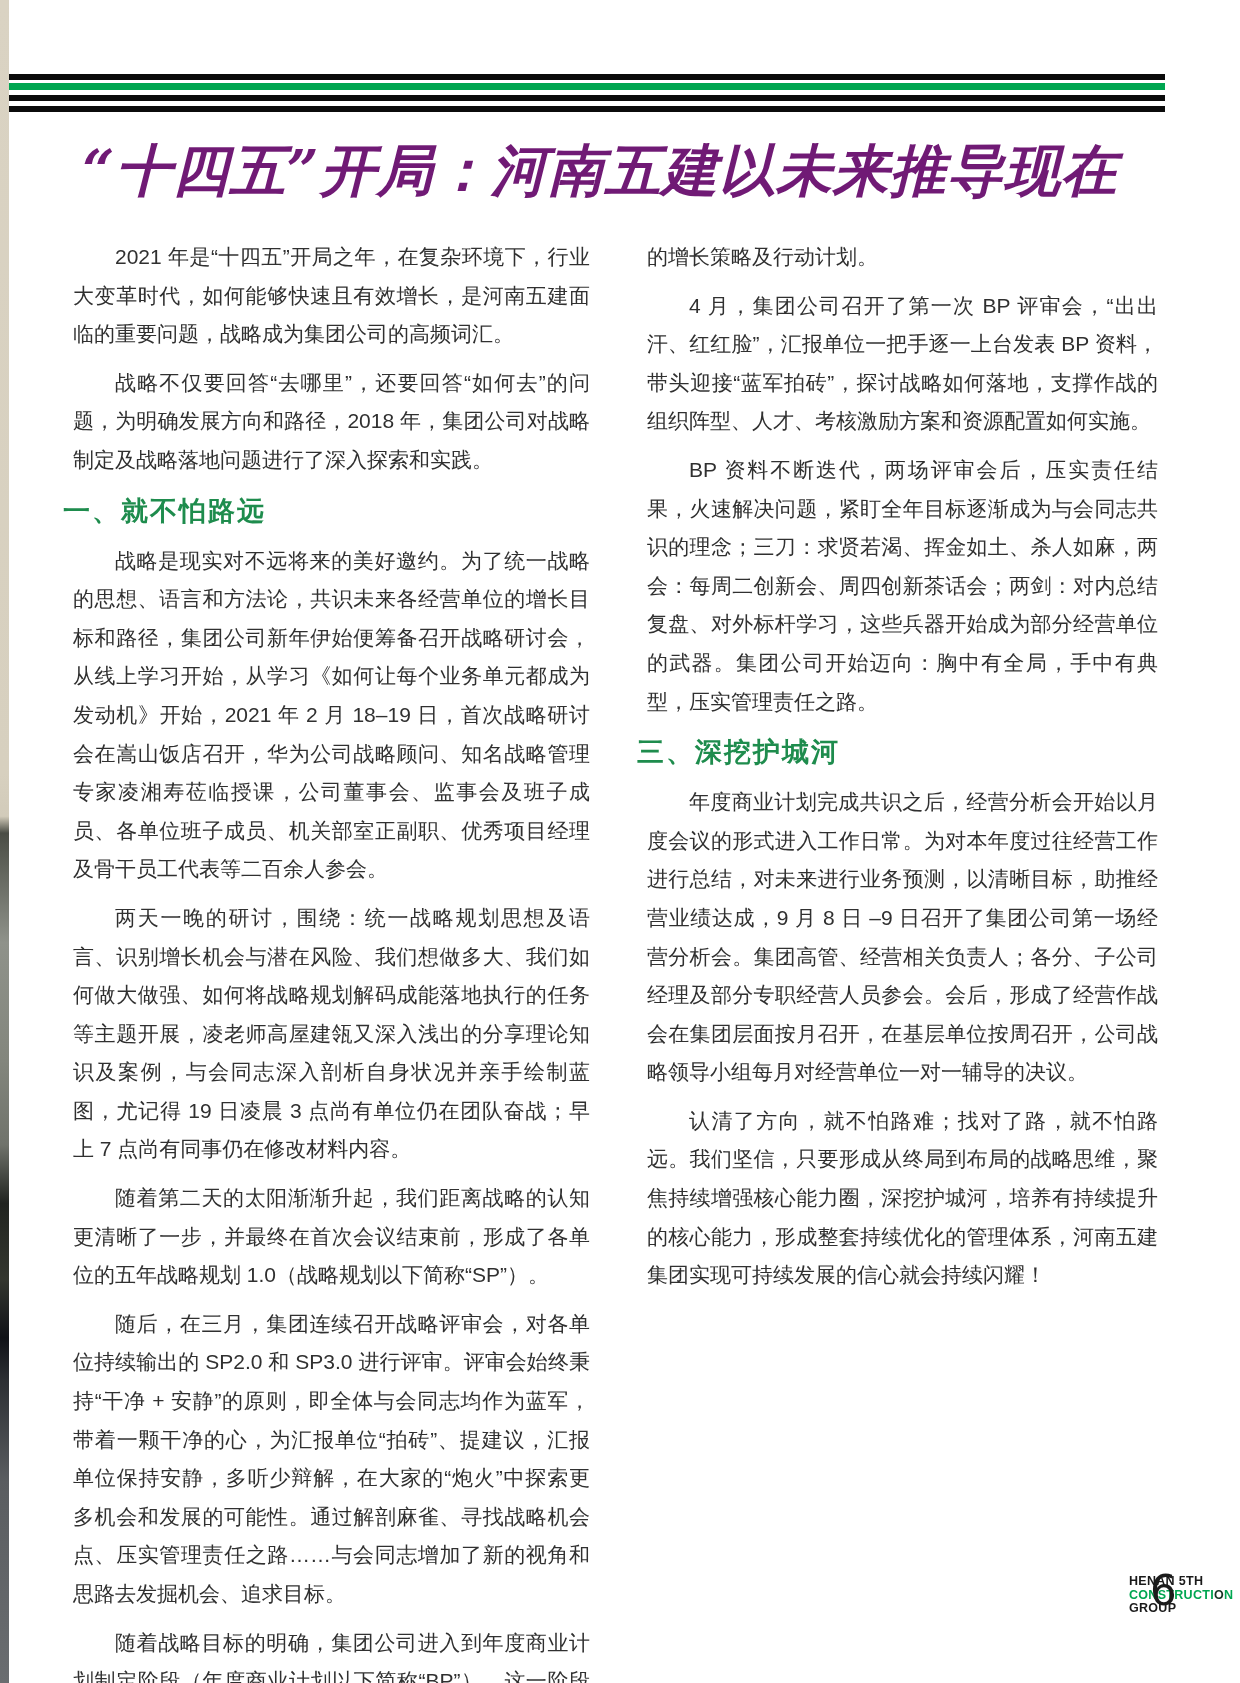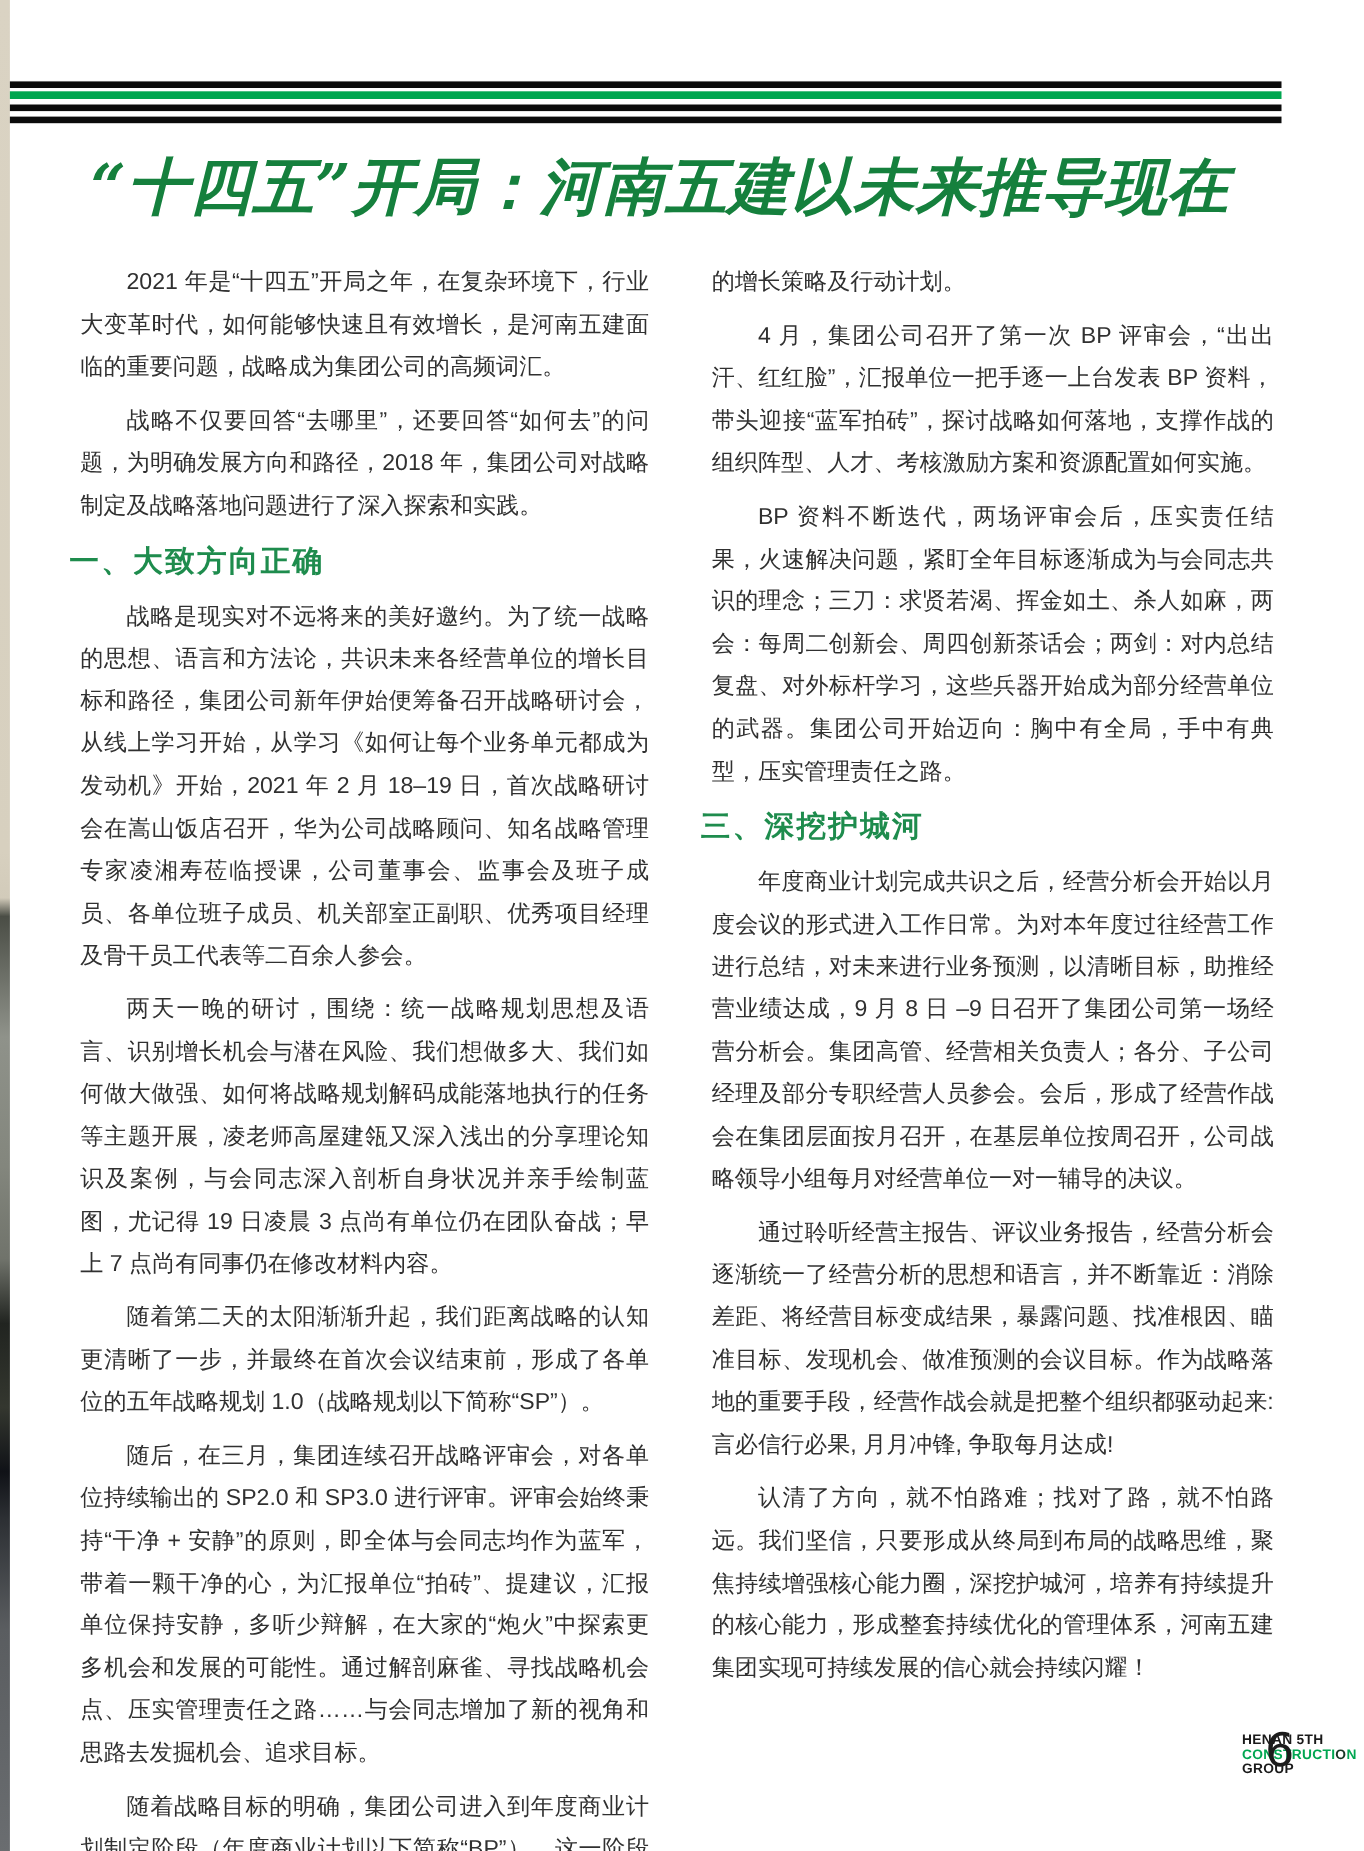--- a/index.html
+++ b/index.html
@@ -20,21 +20,21 @@
   .stripe{position:absolute;left:9px;width:1156px;}
   .stripe.s1{top:74px;height:6px;background:#0b0b0b;}
   .stripe.s2{top:83px;height:7px;background:#00A650;}
   .stripe.s3{top:95px;height:6px;background:#0b0b0b;}
   .stripe.s4{top:106px;height:6px;background:#0b0b0b;}
   
   .title{
     position:absolute;left:50px;top:122px;width:1100px;height:96px;
     font-family:"DejaVu Serif",serif;font-weight:bold;font-style:italic;
     font-size:56px;line-height:96px;letter-spacing:1px;
-    color:#15803d;text-align:center;white-space:nowrap;
+    color:#701a75;text-align:center;white-space:nowrap;
   }
   
   .col{
     position:absolute;top:228px;
     font-size:21px;line-height:38.6px;color:#303030;
     text-align:justify;
   }
   .col.left{left:63px;width:537px;}
   .col.right{left:637px;width:531px;}
   .para{margin:10px;text-indent:0;}
@@ -68,34 +68,33 @@
   <div class="stripe s2"></div>
   <div class="stripe s3"></div>
   <div class="stripe s4"></div>
 </div>
 
 <div class="title">“十四五”开局：河南五建以未来推导现在</div>
 
 <div class="col left">
     <p class="para indent">2021 年是“十四五”开局之年，在复杂环境下，行业大变革时代，如何能够快速且有效增长，是河南五建面临的重要问题，战略成为集团公司的高频词汇。</p>
     <p class="para indent">战略不仅要回答“去哪里”，还要回答“如何去”的问题，为明确发展方向和路径，2018 年，集团公司对战略制定及战略落地问题进行了深入探索和实践。</p>
-    <h2 class="section-heading">一、大致方向正确</h2>
+    <h2 class="section-heading">一、就不怕路远</h2>
     <p class="para indent">战略是现实对不远将来的美好邀约。为了统一战略的思想、语言和方法论，共识未来各经营单位的增长目标和路径，集团公司新年伊始便筹备召开战略研讨会，从线上学习开始，从学习《如何让每个业务单元都成为发动机》开始，2021 年 2 月 18–19 日，首次战略研讨会在嵩山饭店召开，华为公司战略顾问、知名战略管理专家凌湘寿莅临授课，公司董事会、监事会及班子成员、各单位班子成员、机关部室正副职、优秀项目经理及骨干员工代表等二百余人参会。</p>
     <p class="para indent">两天一晚的研讨，围绕：统一战略规划思想及语言、识别增长机会与潜在风险、我们想做多大、我们如何做大做强、如何将战略规划解码成能落地执行的任务等主题开展，凌老师高屋建瓴又深入浅出的分享理论知识及案例，与会同志深入剖析自身状况并亲手绘制蓝图，尤记得 19 日凌晨 3 点尚有单位仍在团队奋战；早上 7 点尚有同事仍在修改材料内容。</p>
     <p class="para indent">随着第二天的太阳渐渐升起，我们距离战略的认知更清晰了一步，并最终在首次会议结束前，形成了各单位的五年战略规划 1.0（战略规划以下简称“SP”）。</p>
     <p class="para indent">随后，在三月，集团连续召开战略评审会，对各单位持续输出的 SP2.0 和 SP3.0 进行评审。评审会始终秉持“干净 + 安静”的原则，即全体与会同志均作为蓝军，带着一颗干净的心，为汇报单位“拍砖”、提建议，汇报单位保持安静，多听少辩解，在大家的“炮火”中探索更多机会和发展的可能性。通过解剖麻雀、寻找战略机会点、压实管理责任之路……与会同志增加了新的视角和思路去发掘机会、追求目标。</p>
     <p class="para indent">随着战略目标的明确，集团公司进入到年度商业计划制定阶段（年度商业计划以下简称“BP”）。这一阶段的主要目标在于：讨论并互锁 2021 年的机会点及收入目标；讨论并互锁 2021 年</p>
   </div>
 <div class="col right">
     <p class="para">的增长策略及行动计划。</p>
     <p class="para indent">4 月，集团公司召开了第一次 BP 评审会，“出出汗、红红脸”，汇报单位一把手逐一上台发表 BP 资料，带头迎接“蓝军拍砖”，探讨战略如何落地，支撑作战的组织阵型、人才、考核激励方案和资源配置如何实施。</p>
     <p class="para indent">BP 资料不断迭代，两场评审会后，压实责任结果，火速解决问题，紧盯全年目标逐渐成为与会同志共识的理念；三刀：求贤若渴、挥金如土、杀人如麻，两会：每周二创新会、周四创新茶话会；两剑：对内总结复盘、对外标杆学习，这些兵器开始成为部分经营单位的武器。集团公司开始迈向：胸中有全局，手中有典型，压实管理责任之路。</p>
     <h2 class="section-heading">三、深挖护城河</h2>
     <p class="para indent">年度商业计划完成共识之后，经营分析会开始以月度会议的形式进入工作日常。为对本年度过往经营工作进行总结，对未来进行业务预测，以清晰目标，助推经营业绩达成，9 月 8 日 –9 日召开了集团公司第一场经营分析会。集团高管、经营相关负责人；各分、子公司经理及部分专职经营人员参会。会后，形成了经营作战会在集团层面按月召开，在基层单位按周召开，公司战略领导小组每月对经营单位一对一辅导的决议。</p>
-    <p class="para indent">通过聆听经营主报告、评议业务报告，经营分析会逐渐统一了经营分析的思想和语言，并不断靠近：消除差距、将经营目标变成结果，暴露问题、找准根因、瞄准目标、发现机会、做准预测的会议目标。作为战略落地的重要手段，经营作战会就是把整个组织都驱动起来: 言必信行必果, 月月冲锋, 争取每月达成!</p>
     <p class="para indent">认清了方向，就不怕路难；找对了路，就不怕路远。我们坚信，只要形成从终局到布局的战略思维，聚焦持续增强核心能力圈，深挖护城河，培养有持续提升的核心能力，形成整套持续优化的管理体系，河南五建集团实现可持续发展的信心就会持续闪耀！</p>
   </div>
 
 <div class="footer-logo">
   <div>HENAN 5TH</div>
   <div class="green"><span>CONSTRUCTI</span><span class="dark-o">O</span><span>N</span></div>
   <div>GROUP</div>
 </div>
 
 <div class="page-number">6</div>

